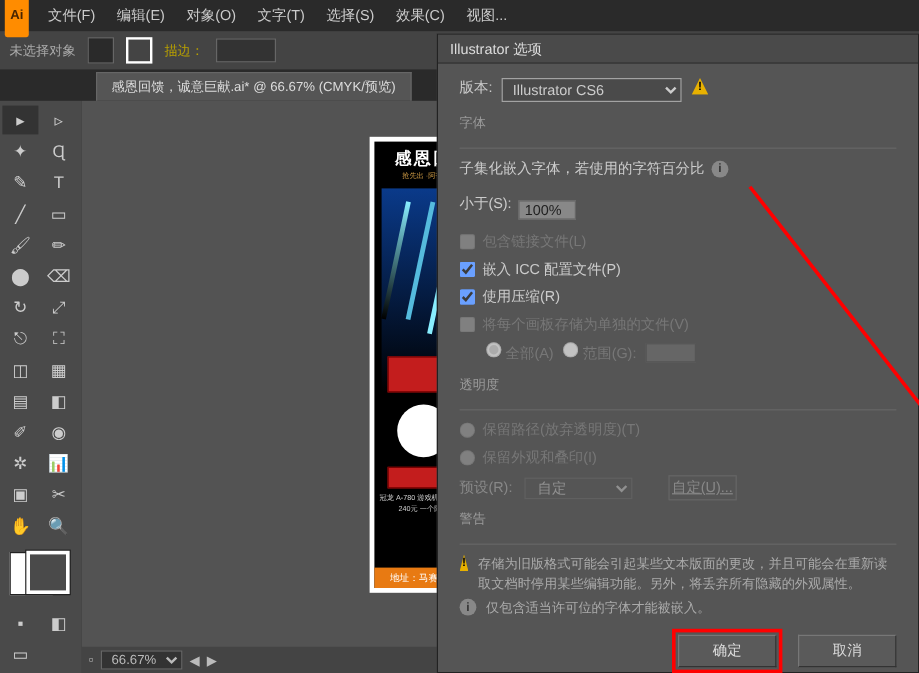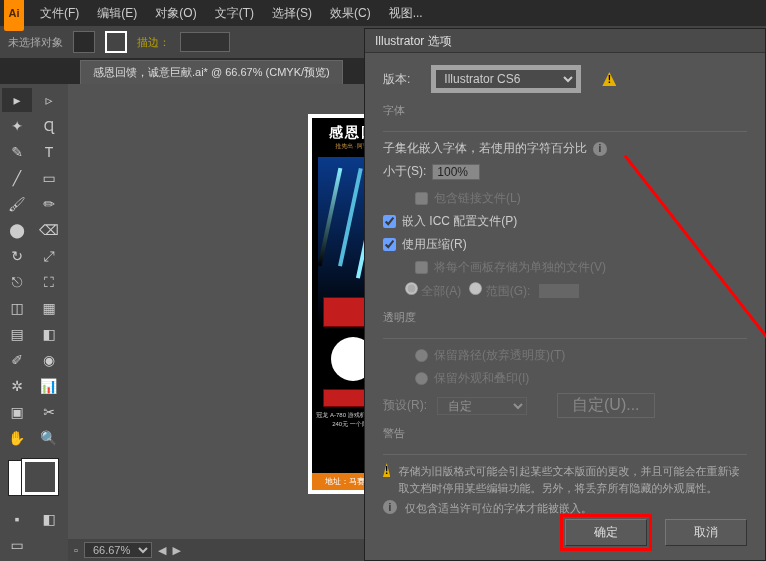--- a/index.html
+++ b/index.html
@@ -46,43 +46,43 @@
 .ad-txt { font-size:6px; color:#ccc; margin-top:4px; text-align:center; }
 .ad-btn { background: #e87a12; color: #fff; width: 100%; text-align: center; padding: 3px 0; font-size: 8px; margin-top: auto; }
 
 .statusbar { position: absolute; bottom: 0; left: 0; right: 0; height: 22px; background: #444; display: flex; align-items: center; padding: 0 6px; color: #bbb; font-size: 11px; gap: 6px; }
 .zoom-sel { background: #333; border: 1px solid #666; color: #bbb; padding: 0 4px; font-size: 11px; }
 
 
 .dialog { position: absolute; top: 28px; right: 0; width: 402px; height: 533px; background: #555; border: 1px solid #222; color: #ccc; }
 .dlg-title { height: 24px; background: #4a4a4a; padding: 4px 10px; font-size: 12px; color: #ddd; border-bottom: 1px solid #333; }
 .dlg-body { padding: 12px 18px; font-size: 12px; }
-.dlg-row { display: flex; align-items: center; gap: 21px; margin-bottom: 0; }
-select.ver { background: #4a4a4a; border: 5px solid #a3a3a3; color: #ccc; padding: 1px 4px; font-size: 12px; width: 150px; }
+.dlg-row { display: flex; align-items: flex-start; gap: 8px; margin-bottom: 0; }
+select.ver { background: #4a4a4a; border: 1px solid #a3a3a3; color: #ccc; padding: 1px 4px; font-size: 12px; width: 150px; }
 .warn-ico { width: 14px; height: 14px; background: #e8b100; display: inline-flex; align-items: center; justify-content: center; color: #000; font-size: 10px; font-weight: bold; clip-path: polygon(50% 0, 100% 100%, 0 100%); }
 .section { margin-top: 10px; }
 .sec-title { color: #9a9a9a; font-size: 11px; padding-bottom: 13px; border-bottom: 1px solid #666; margin-bottom: 8px; }
 .field { margin-bottom: 6px; display: flex; align-items: center; gap: 6px; }
-.num-in { background: #888; border: 1px solid #666; color: #222; padding: 0 4px; width: 48px; font-size: 12px; }
+.num-in { background: #888; border: 1px solid #666; color: #222; padding: 0 4px; width: 48px; font-size: 12px; margin-top: 12px; }
 .info-ico { width: 14px; height: 14px; border-radius: 50%; background: #888; color: #333; display: inline-flex; align-items: center; justify-content: center; font-size: 10px; font-weight: bold; }
 .chk { display: flex; align-items: center; gap: 6px; margin-bottom: 6px; }
 .chk input { accent-color: #6aa0ff; }
-.chk.dis { color: #777; margin-left: 32px; }
+.chk.dis { color: #777; }
 .chk.dis input { opacity: .4; }
 .radios { margin-left: 22px; margin-bottom: 6px; display: flex; align-items: center; gap: 8px; color: #777; }
 .radios input { accent-color: #888; }
 .range-in { background: #666; border: 1px solid #555; width: 42px; height: 16px; }
 .preset-sel { background: #555; border: 1px solid #666; color: #aaa; padding: 0 6px; font-size: 12px; width: 90px; margin-left: 4px; }
-.preset-btn { background: #555; border: 1px solid #666; color: #888; padding: 1px 14px; margin-left: 24px; font-size: 16px; }
+.preset-btn { background: #555; border: 1px solid #666; color: #888; padding: 1px 2px; margin-left: 24px; font-size: 12px; text-decoration: underline; }
 
 .warning-box { margin-top: 8px; }
 .warn-line { display: flex; align-items: flex-start; gap: 8px; margin-bottom: 4px; font-size: 11px; line-height: 1.5; }
 .warn-txt { color: #aaa; }
 
-.dlg-btns { position: absolute; bottom: 14px; right: 18px; display: flex; gap: 18px; }
+.dlg-btns { position: absolute; bottom: 4px; right: 18px; display: flex; gap: 18px; }
 .dlg-btn { background: #5a5a5a; border: 1px solid #333; border-top-color: #777; border-left-color: #777; color: #ddd; padding: 4px 28px; font-size: 12px; cursor: pointer; }
 .ok-highlight { outline: 3px solid #f00; outline-offset: 2px; }
 
 
 .arrow { position: absolute; top: 330px; right: 0; width: 200px; height: 200px; pointer-events: none; }
 .arrow-line { position: absolute; top: 0; right: -20px; width: 260px; height: 3px; background: #f00; transform: rotate(52deg); transform-origin: right center; }
 </style>
 </head>
 <body>
 

